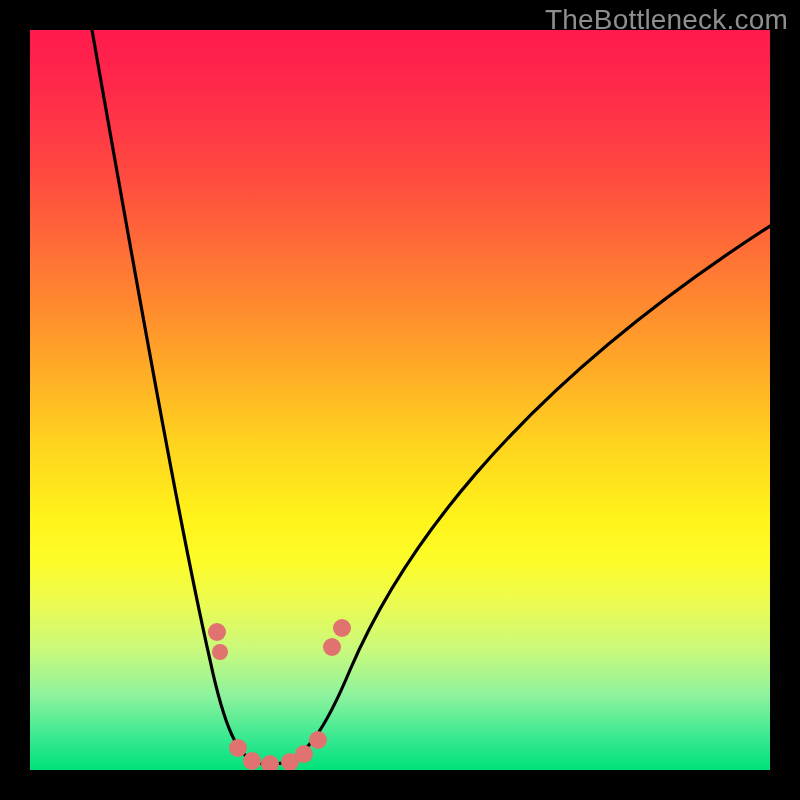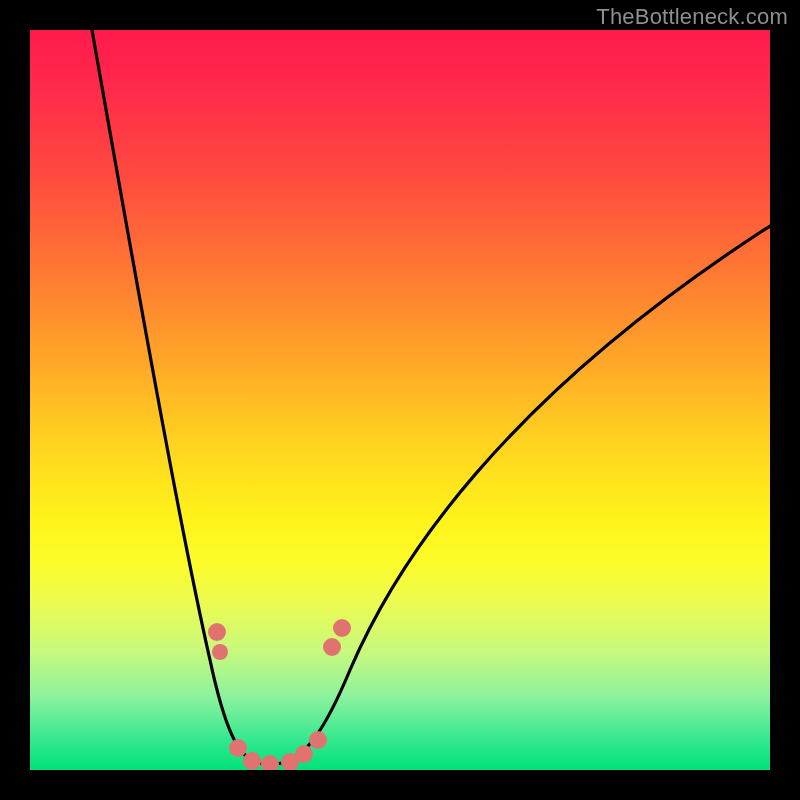--- a/index.html
+++ b/index.html
@@ -45,21 +45,21 @@
       #8df29d 90%,
       #33e88f 96%,
       #00e27a 100%
     );
   }
   .watermark {
     position: absolute;
     top: 4px;
     right: 12px;
     color: #8e8e8e;
-    font-size: 22px;
+    font-size: 28px;
     font-weight: 500;
     letter-spacing: 0.2px;
     user-select: none;
   }
   svg.curves {
     position: absolute;
     inset: 0;
   }
   .curve {
     fill: none;

